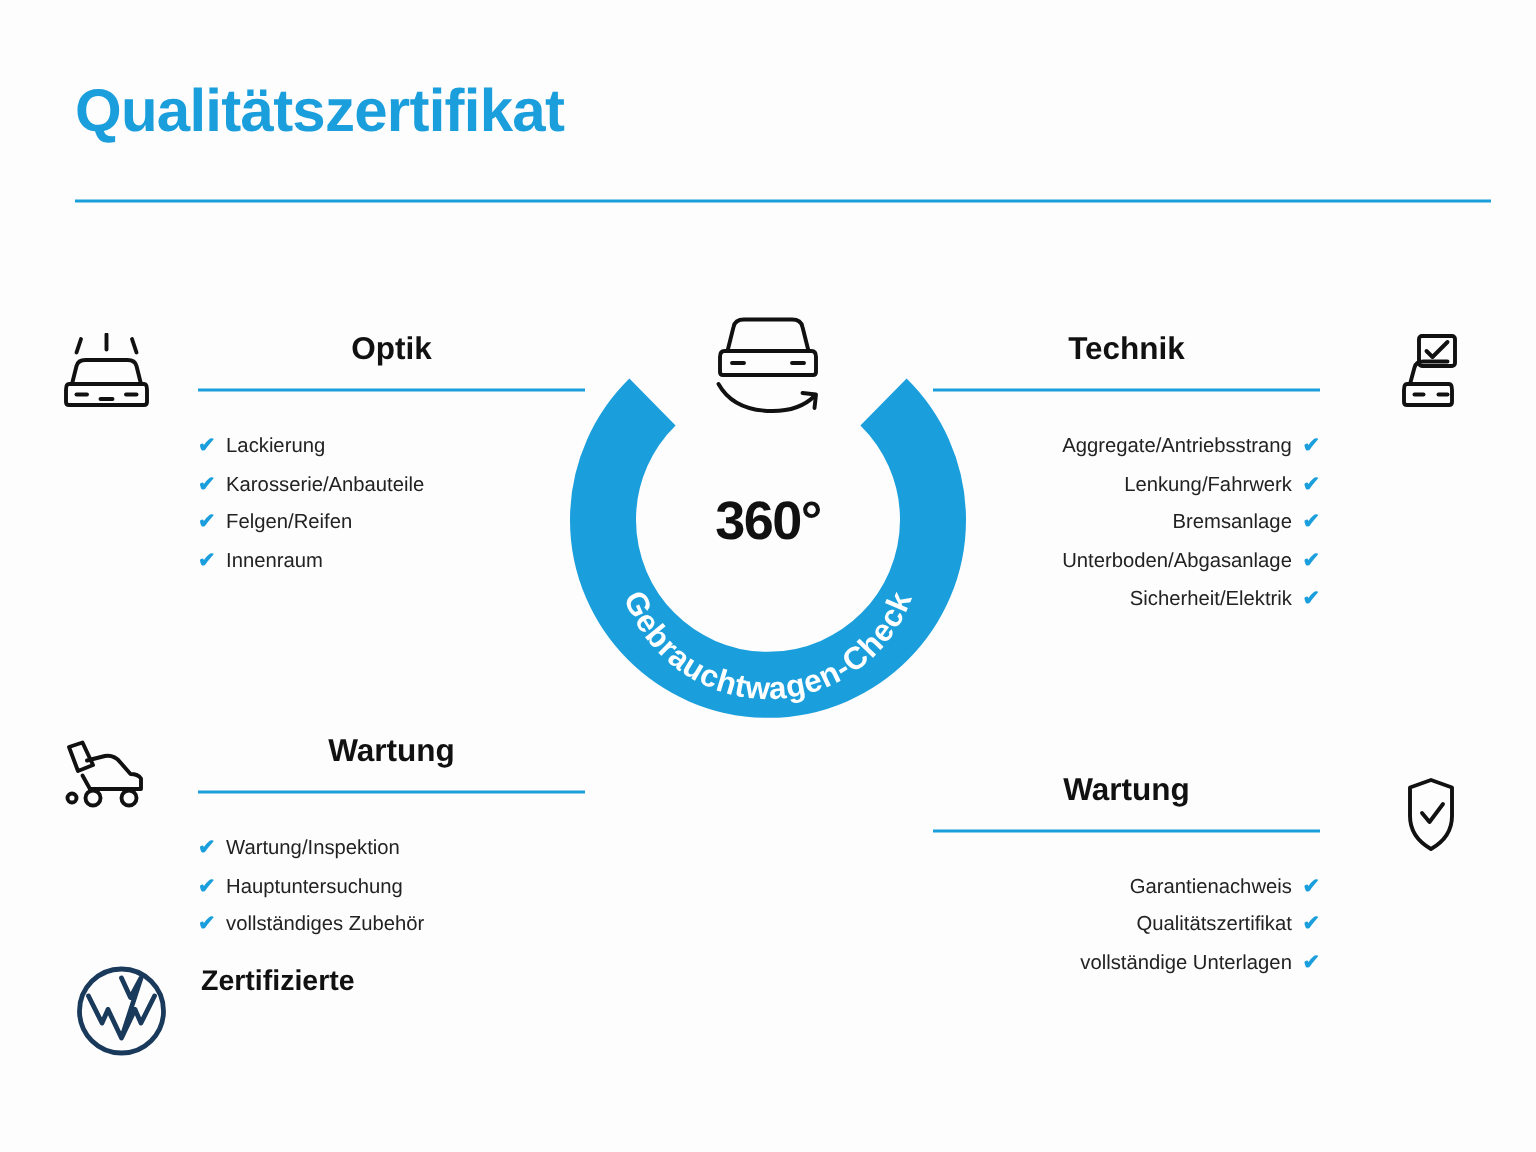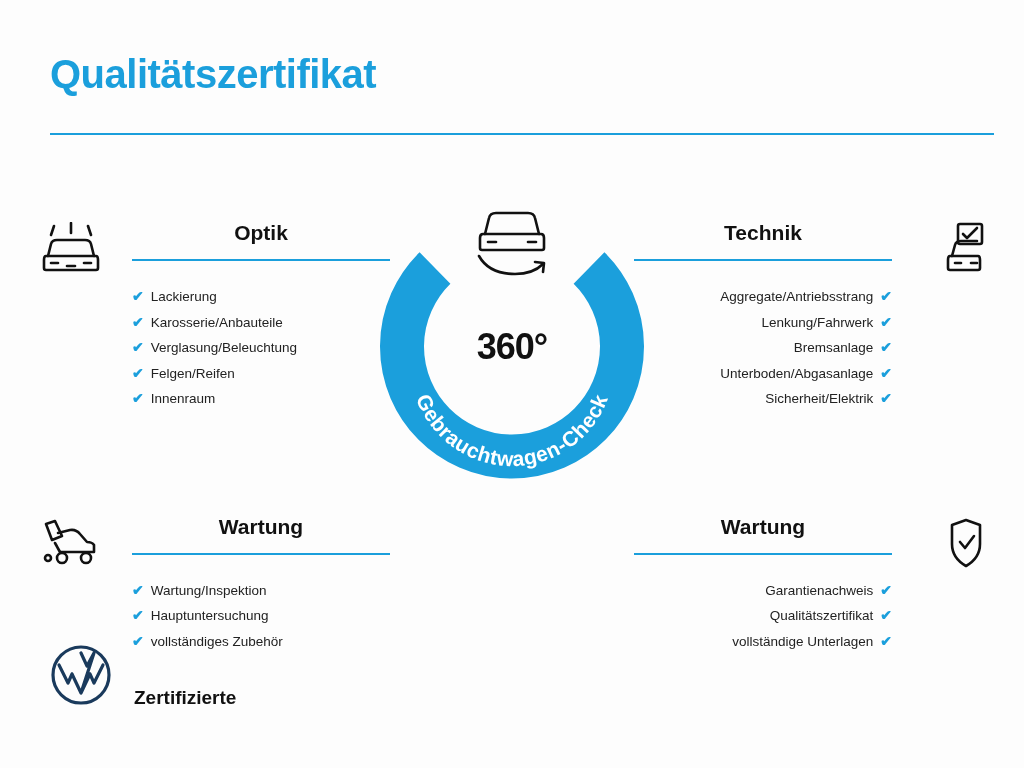--- a/index.html
+++ b/index.html
@@ -42,21 +42,21 @@
 
   
   .col-left {
     position: absolute;
     left: 40px;
     top: 200px;
     width: 350px;
   }
   .col-right {
     position: absolute;
-    right: 40px;
+    right: 52px;
     top: 200px;
     width: 350px;
     text-align: right;
   }
 
   .block {
     position: relative;
   }
   .block + .block {
     margin-top: 104px;
@@ -146,21 +146,21 @@
     color: #111;
     letter-spacing: -1px;
   }
 
   
   .footer {
     position: absolute;
     left: 50px;
     bottom: 58px;
     display: flex;
-    align-items: flex-end;
+    align-items: flex-start;
     gap: 22px;
   }
   .footer-text {
     font-size: 19px;
     font-weight: bold;
     line-height: 1.25;
     color: #111;
   }
   .footer-text div { white-space: nowrap; }
 </style>
@@ -190,21 +190,20 @@
             </g>
           </svg>
         </div>
         <div class="block-title-wrap">
           <div class="block-title">Optik</div>
         </div>
       </div>
       <ul class="checklist">
         <li><span class="check">✔</span><span>Lackierung</span></li>
         <li><span class="check">✔</span><span>Karosserie/Anbauteile</span></li>
-        <li><span class="check">✔</span><span>Verglasung/Beleuchtung</span></li>
         <li><span class="check">✔</span><span>Felgen/Reifen</span></li>
         <li><span class="check">✔</span><span>Innenraum</span></li>
       </ul>
     </div>
 
     <div class="block">
       <div class="block-head">
         <div class="block-icon">
           <svg width="62" height="56" viewBox="0 0 62 56">
             <g fill="none" stroke="#111" stroke-width="2.6" stroke-linecap="round" stroke-linejoin="round">

